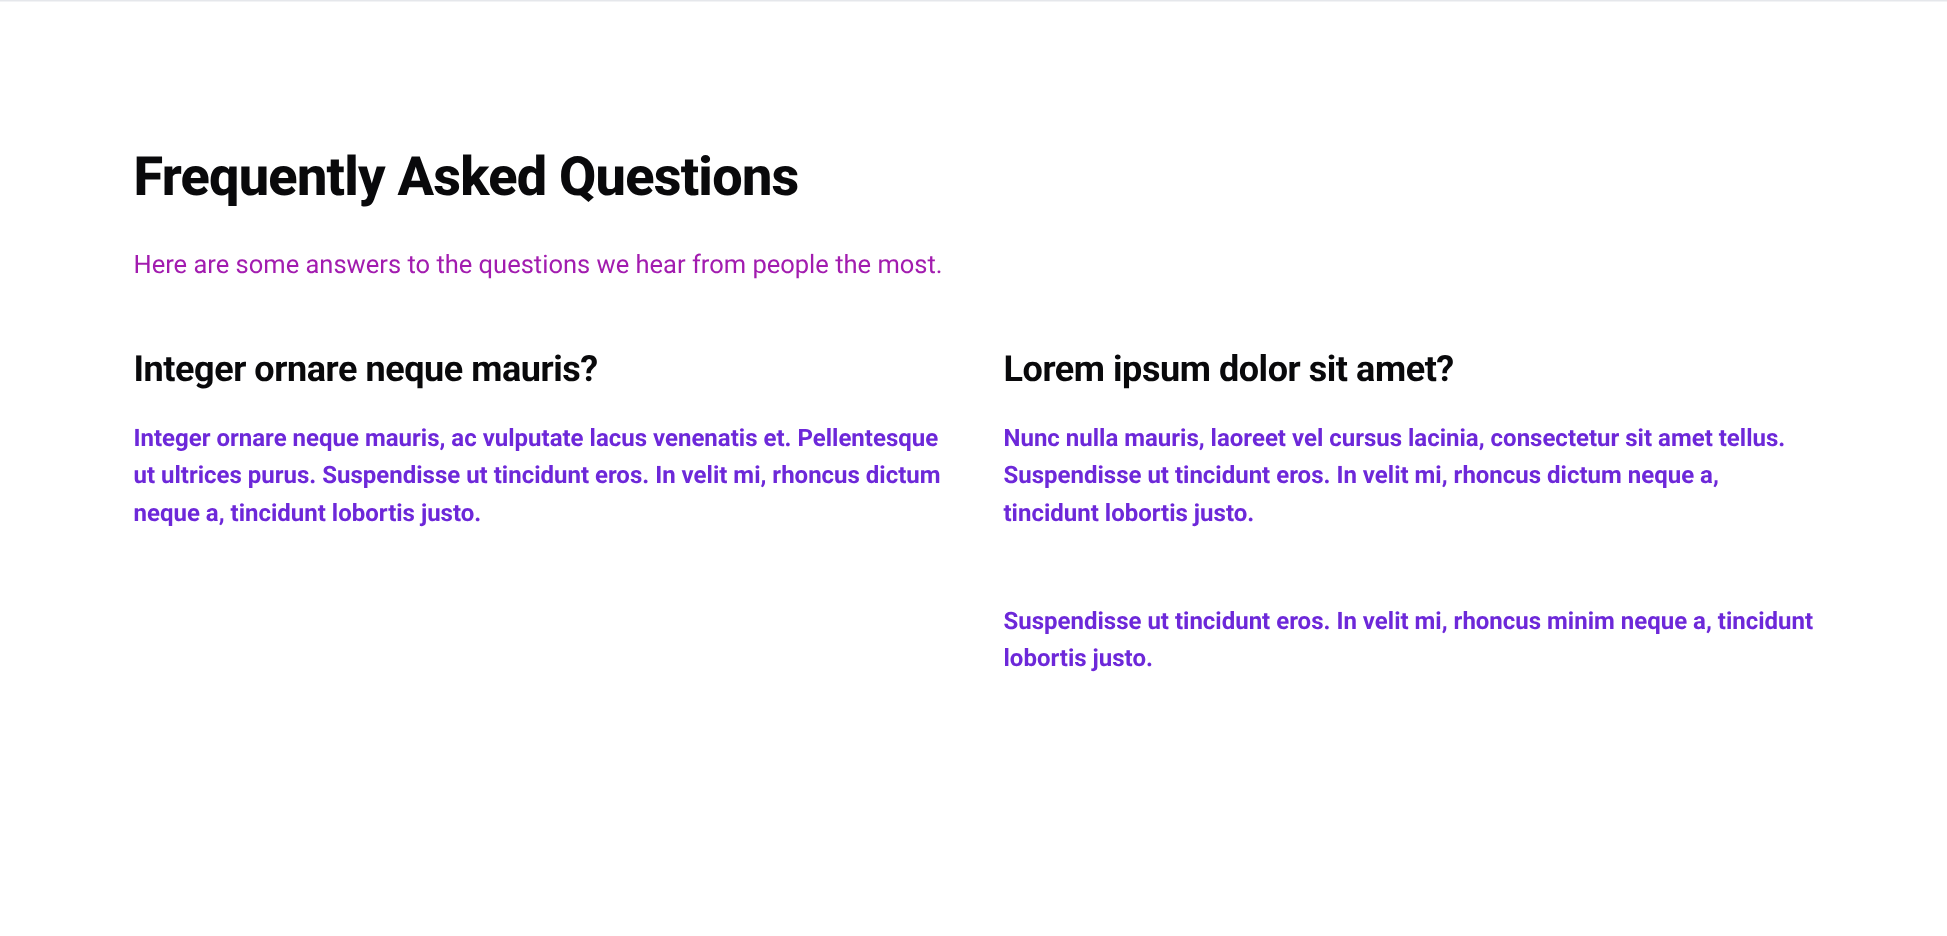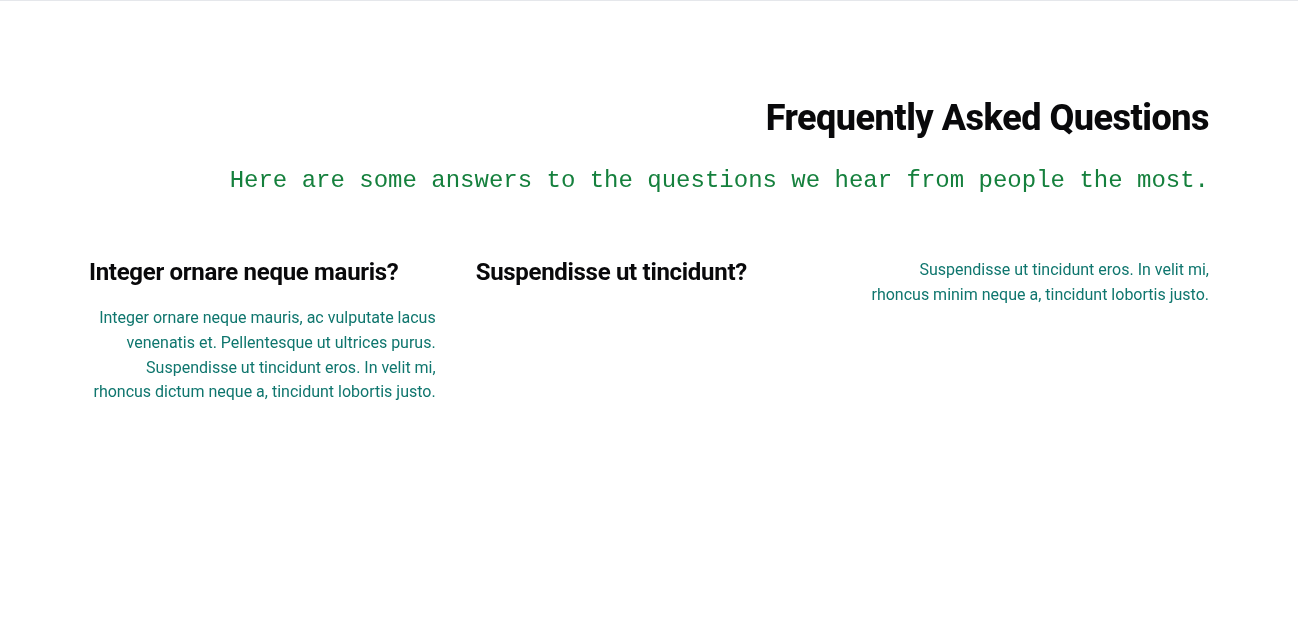--- a/index.html
+++ b/index.html
@@ -14,77 +14,78 @@
       width: 1298px;
       min-height: 624px;
       border-top: 1px solid #e5e7eb;
     }
     .container {
       max-width: 1160px;
       margin: 0 auto;
       padding: 96px 20px 40px 20px;
     }
     .header {
-      text-align: right;
-      margin-bottom: 64px;
+      text-align: left;
+      margin-bottom: 45px;
     }
     .title {
       font-size: 36px;
       font-weight: 800;
       letter-spacing: -0.5px;
       color: #09090b;
       margin-bottom: 28px;
     }
     .subtitle {
-      font-size: 24px;
+      font-size: 17px;
       font-weight: 400;
-      color: #15803d;
-      font-family: Liberation Mono, monospace;
+      color: #a21caf;
     }
     .faq-grid {
       display: grid;
-      grid-template-columns: 1fr 1fr 1fr;
+      grid-template-columns: 1fr 1fr;
       column-gap: 40px;
       row-gap: 48px;
     }
     .faq-item {
     }
     .faq-question {
       font-size: 24px;
       font-weight: 700;
       color: #09090b;
       margin-bottom: 20px;
       letter-spacing: -0.3px;
     }
     .faq-answer {
       font-size: 16px;
       line-height: 1.55;
-      color: #0f766e;
-      font-weight: 400;
-      text-align: right;
+      color: #6d28d9;
+      font-weight: 700;
     }
   </style>
 </head>
 <body>
 
 <div class="container">
   <div class="header">
     <h1 class="title">Frequently Asked Questions</h1>
     <p class="subtitle">Here are some answers to the questions we hear from people the most.</p>
   </div>
   <div class="faq-grid">
 
     <div class="faq-item">
       <h2 class="faq-question">Integer ornare neque mauris?</h2>
       <p class="faq-answer">Integer ornare neque mauris, ac vulputate lacus venenatis et. Pellentesque ut ultrices purus. Suspendisse ut tincidunt eros. In velit mi, rhoncus dictum neque a, tincidunt lobortis justo.</p>
     </div>
 
+    <div class="faq-item">
+      <h2 class="faq-question">Lorem ipsum dolor sit amet?</h2>
+      <p class="faq-answer">Nunc nulla mauris, laoreet vel cursus lacinia, consectetur sit amet tellus. Suspendisse ut tincidunt eros. In velit mi, rhoncus dictum neque a, tincidunt lobortis justo.</p>
+    </div>
 
     <div class="faq-item">
-      <h2 class="faq-question">Suspendisse ut tincidunt?</h2>
     </div>
 
     <div class="faq-item">
       <p class="faq-answer">Suspendisse ut tincidunt eros. In velit mi, rhoncus minim neque a, tincidunt lobortis justo.</p>
     </div>
 
   </div>
 </div>
 
 </body></html>

